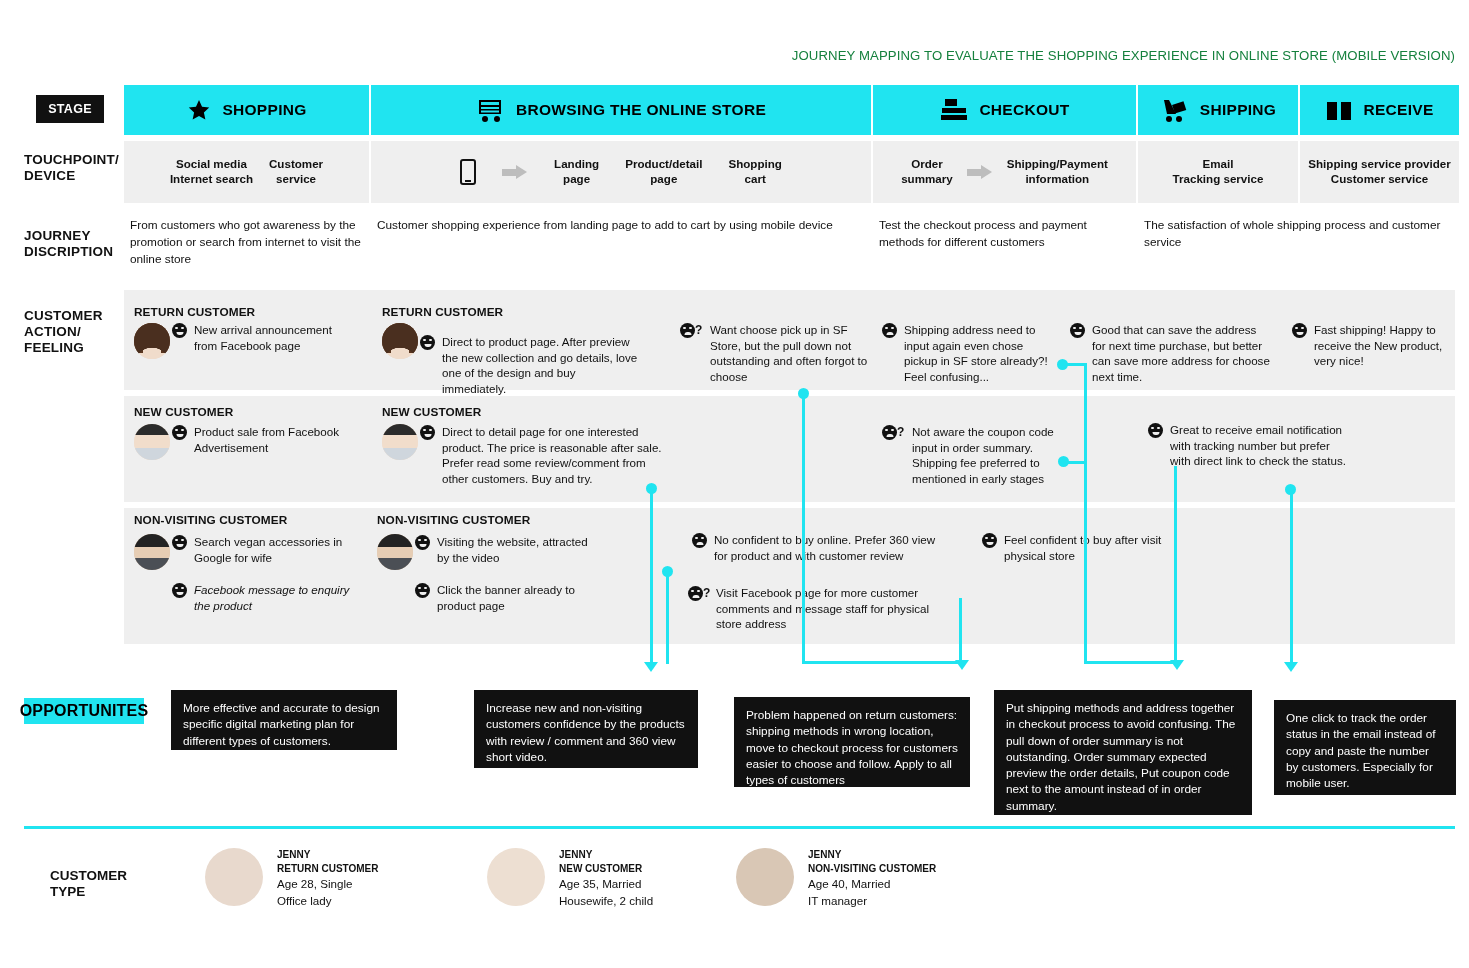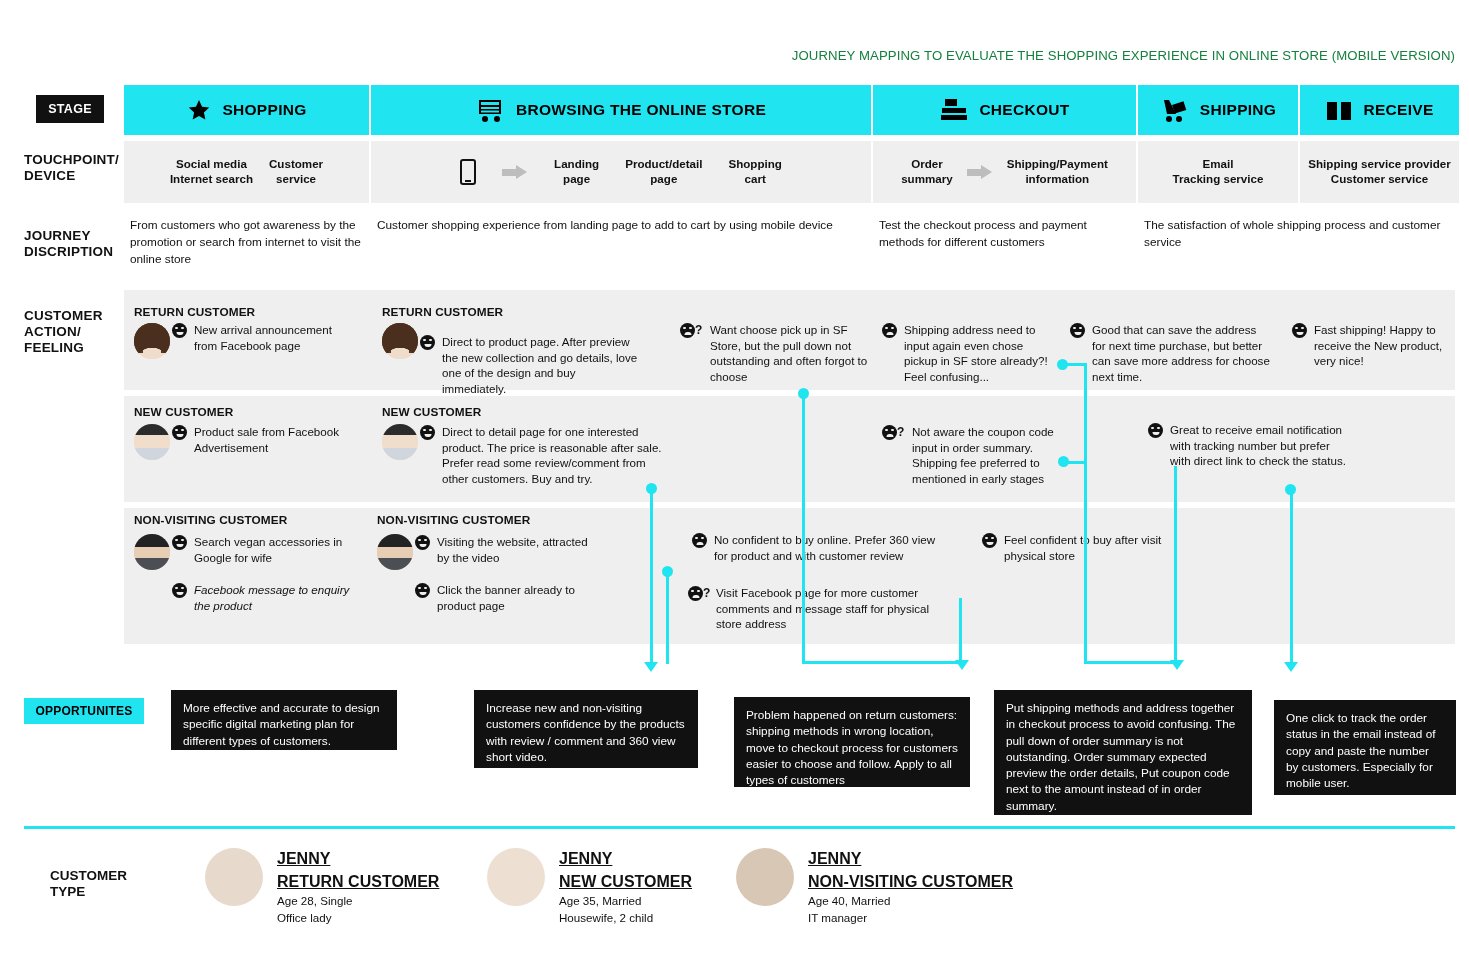--- a/index.html
+++ b/index.html
@@ -223,21 +223,21 @@
     border-top: 10px solid #20e4f0;
   }
 
   
   .opp-tag {
     position: absolute;
     left: 24px; top: 698px;
     width: 120px; height: 26px;
     background: #20e4f0;
     color: #000;
-    font-size: 12px; font-weight: bold;
+    font-size: 16px; font-weight: bold;
     display: flex; align-items: center; justify-content: center;
     letter-spacing: .2px;
   }
   .opp {
     position: absolute;
     background: #111; color: #fff;
     font-size: 11.8px; line-height: 1.38;
     padding: 10px 12px;
   }
 
@@ -251,21 +251,21 @@
   .ct-label {
     position: absolute; left: 50px; top: 868px;
     font-size: 13.5px; font-weight: bold; line-height: 1.2;
   }
   .persona { position: absolute; top: 848px; }
   .persona .pav {
     position: absolute; left: 0; top: 0;
     width: 58px; height: 58px; border-radius: 50%; overflow: hidden;
   }
   .persona .ptxt { padding-left: 72px; font-size: 11.6px; line-height: 1.42; }
-  .persona .pname { font-weight: bold; font-size: 16px; text-decoration: underline; }
+  .persona .pname { font-weight: bold; font-size: 10px; }
 </style>
 </head>
 <body>
 
 <div class="canvas">
 
   <div class="title">JOURNEY MAPPING TO EVALUATE THE SHOPPING EXPERIENCE IN ONLINE STORE (MOBILE VERSION)</div>
 
   <div class="stage-tag">STAGE</div>
 

